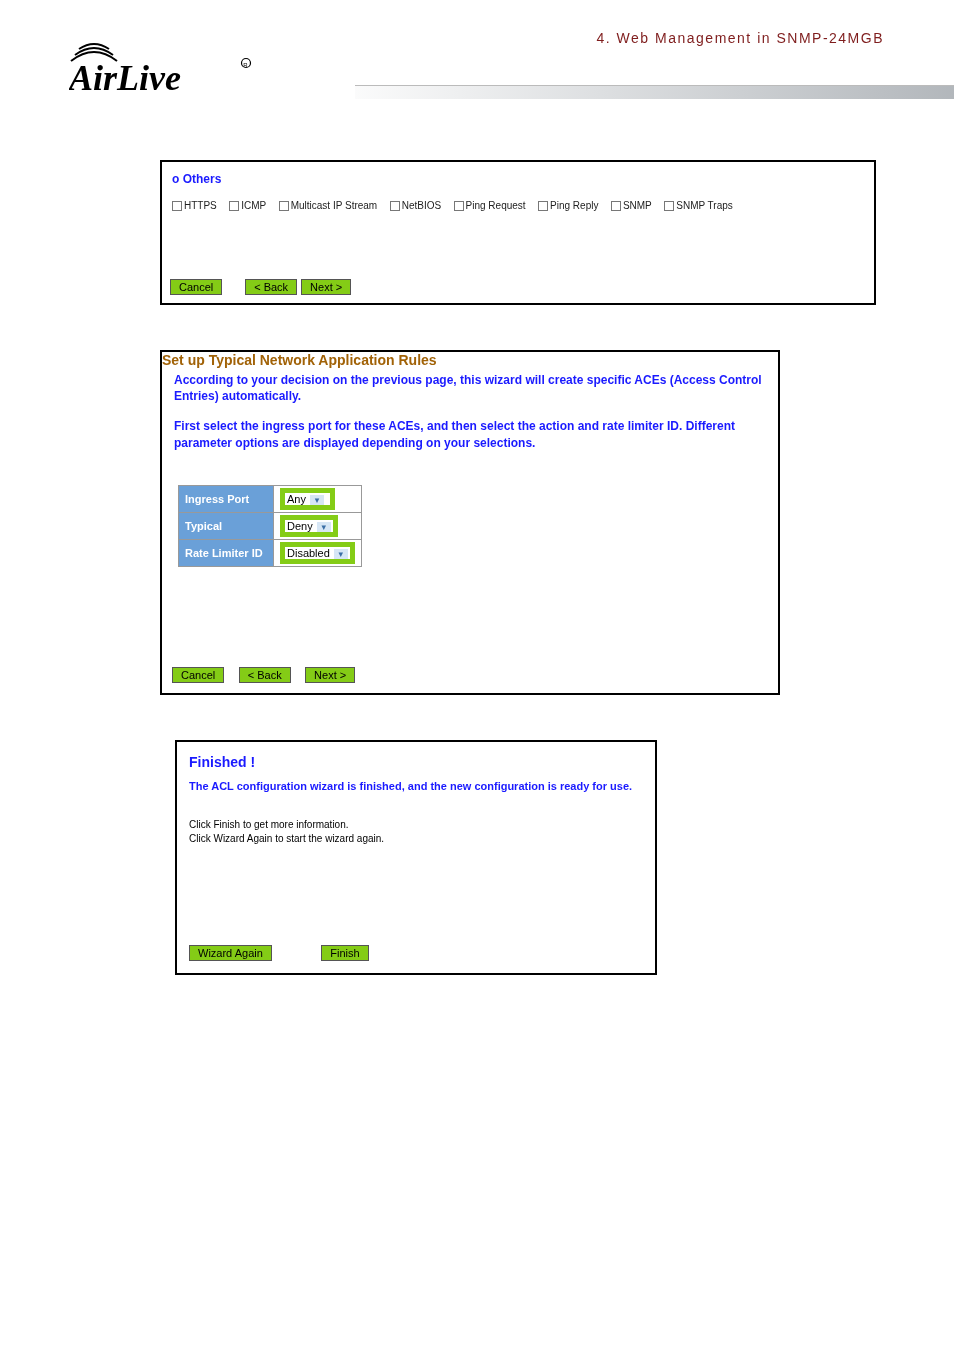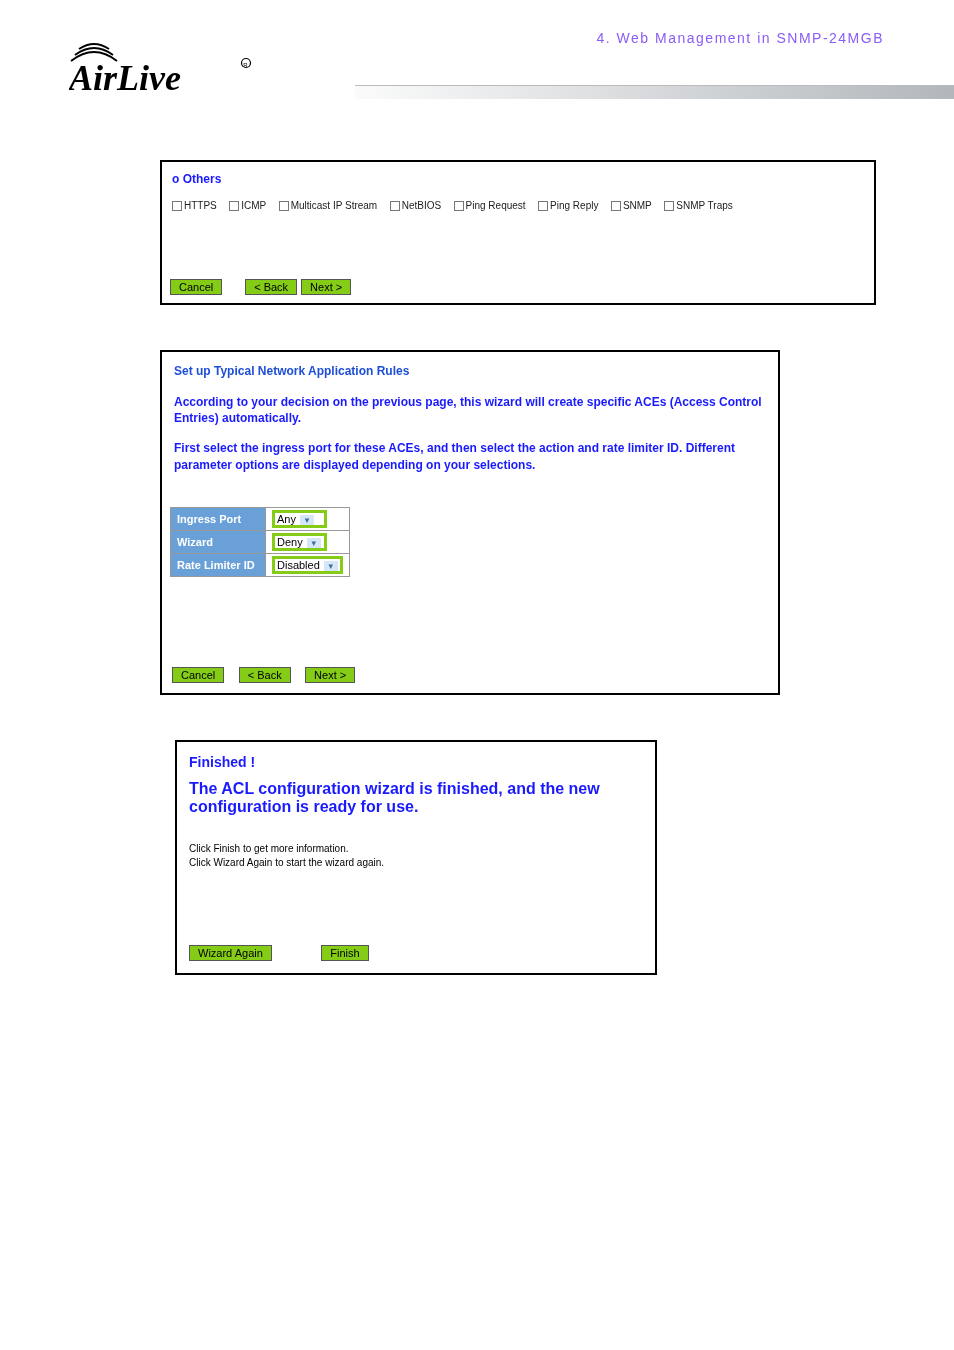--- a/index.html
+++ b/index.html
@@ -9,21 +9,21 @@
     width: 954px;
     height: 1350px;
     position: relative;
     overflow: hidden;
   }
   .header-text {
     position: absolute;
     top: 30px;
     right: 70px;
     font-size: 14px;
-    color: #8b5cf6;
+    color: #7f1d1d;
     letter-spacing: 1.5px;
   }
   .header-gradient {
     position: absolute;
     top: 85px;
     left: 355px;
     right: 0;
     height: 14px;
     background: linear-gradient(to right, rgba(170,175,180,0.05) 0%, rgba(170,175,180,0.9) 100%);
     border-top: 1px solid #bbb;
@@ -80,51 +80,51 @@
     font-size: 11px;
     padding: 1px 8px;
     margin-right: 4px;
     cursor: pointer;
     font-family: Arial, sans-serif;
   }
 
   
   .panel2 { top: 350px; left: 160px; width: 620px; height: 345px; }
   .panel2-title {
-    color: #1d4ed8;
-    font-weight: bold;
-    font-size: 12px;
-    padding: 12px;
+    color: #a16207;
+    font-weight: bold;
+    font-size: 14px;
+    padding: 0;
   }
   .panel2-text {
     color: #1a1aff;
     font-weight: bold;
     font-size: 12px;
     padding: 4px 12px;
     line-height: 1.35;
   }
   .param-table {
-    margin: 30px 12px 10px 8px;
+    margin: 30px 12px 10px 16px;
     border-collapse: collapse;
     border-radius: 23px;
   }
   .param-table td {
     border: 1px solid #999;
     padding: 2px 6px;
     font-size: 11px;
   }
   .param-table .lbl {
     background: #6aa0d8;
     color: #fff;
     font-weight: bold;
     width: 95px;
   }
   .select-box {
     display: inline-block;
-    border: 3px solid #84cc16;
+    border: 5px solid #84cc16;
     background: #fff;
     font-size: 11px;
     padding: 0 2px;
     min-width: 55px;
     position: relative;
   }
   .sel-arrow {
     display: inline-block;
     width: 14px;
     text-align: center;
@@ -144,22 +144,22 @@
   .panel3 { top: 740px; left: 175px; width: 482px; height: 235px; }
   .panel3-title {
     color: #1a1aff;
     font-weight: bold;
     font-size: 14px;
     padding: 12px 12px 6px 12px;
   }
   .panel3-sub {
     color: #1a1aff;
     font-weight: bold;
-    font-size: 16px;
-    padding: 4px 28px 20px 12px;
+    font-size: 11px;
+    padding: 4px 16px 20px 12px;
   }
   .panel3-info {
     font-size: 10px;
     color: #000;
     padding: 6px 12px 0 12px;
     line-height: 1.35;
   }
   .btn-row3 {
     position: absolute;
     bottom: 12px;
@@ -215,21 +215,21 @@
     <tbody>
         <tr>
       <td class="lbl">Ingress Port</td>
       <td>
         <span class="select-box">
           <span>Any</span><span class="sel-arrow">▾</span>
         </span>
       </td>
     </tr>
     <tr>
-      <td class="lbl">Wizard</td>
+      <td class="lbl">Typical</td>
       <td>
         <span class="select-box">
           <span>Deny</span><span class="sel-arrow">▾</span>
         </span>
       </td>
     </tr>
     <tr>
       <td class="lbl">Rate Limiter ID</td>
       <td>
         <span class="select-box">

